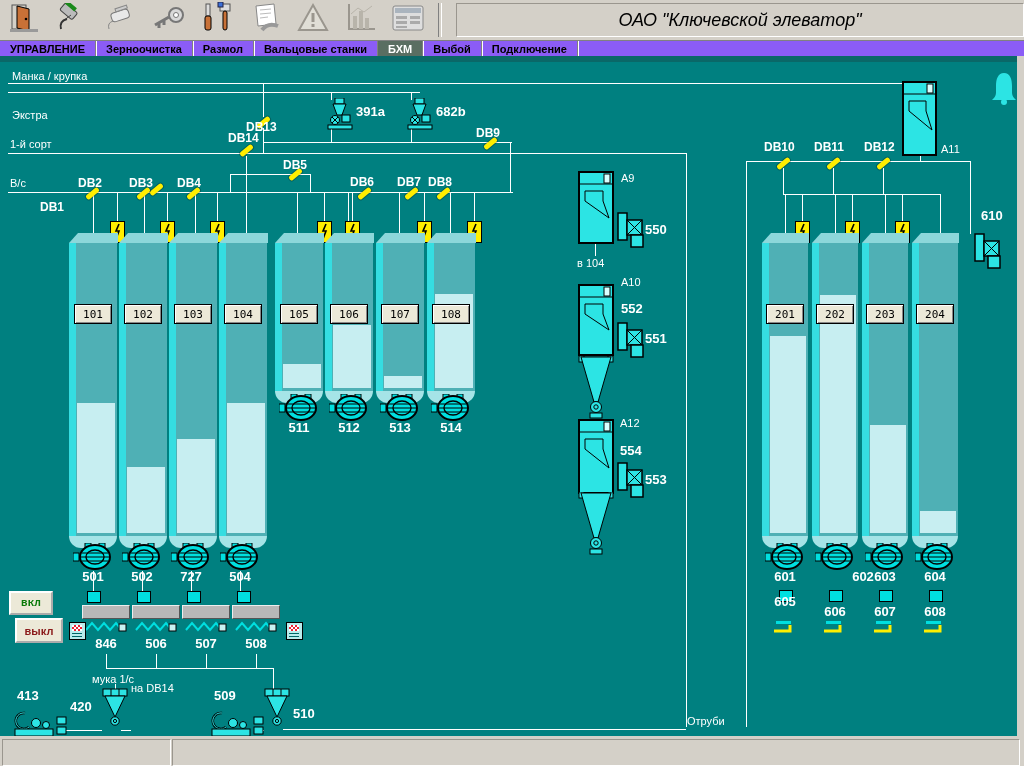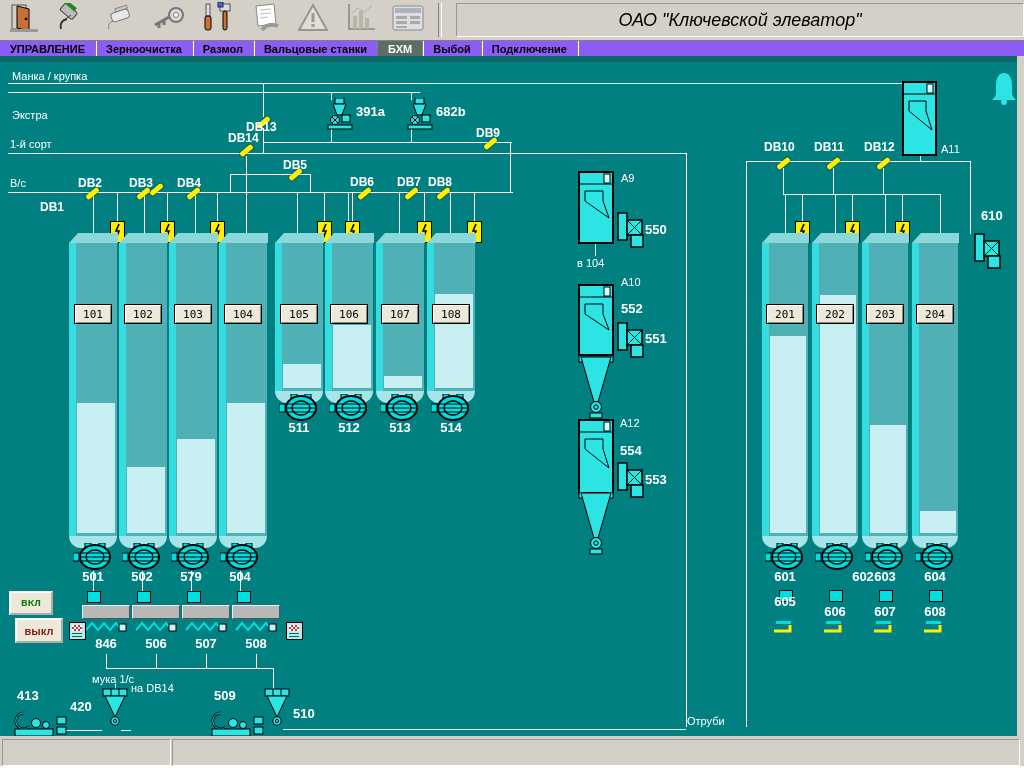--- a/index.html
+++ b/index.html
@@ -350,21 +350,21 @@
         </svg></div>
       <div class="lbl b ctr" style="left: 142px; top: 507px;">502</div>
       <div class="mach" style="left: 171px; top: 481px;"><svg width="40" height="28">
           <rect x="0" y="10" width="6" height="8" fill="#00dfe0" stroke="#000"></rect>
           <rect x="12" y="0" width="6" height="5" fill="#00dfe0" stroke="#000"></rect>
           <rect x="26" y="0" width="6" height="5" fill="#00dfe0" stroke="#000"></rect>
           <ellipse cx="22" cy="14" rx="15" ry="12" fill="#00dfe0" stroke="#000" stroke-width="2"></ellipse>
           <ellipse cx="22" cy="14" rx="9" ry="7" fill="none" stroke="#000" stroke-width="1.4"></ellipse>
           <path d="M9 10 H35 M7 14 H37 M9 18 H35" stroke="#000"></path>
         </svg></div>
-      <div class="lbl b ctr" style="left: 191px; top: 507px;">579</div>
+      <div class="lbl b ctr" style="left: 191px; top: 507px;">727</div>
       <div class="mach" style="left: 220px; top: 481px;"><svg width="40" height="28">
           <rect x="0" y="10" width="6" height="8" fill="#00dfe0" stroke="#000"></rect>
           <rect x="12" y="0" width="6" height="5" fill="#00dfe0" stroke="#000"></rect>
           <rect x="26" y="0" width="6" height="5" fill="#00dfe0" stroke="#000"></rect>
           <ellipse cx="22" cy="14" rx="15" ry="12" fill="#00dfe0" stroke="#000" stroke-width="2"></ellipse>
           <ellipse cx="22" cy="14" rx="9" ry="7" fill="none" stroke="#000" stroke-width="1.4"></ellipse>
           <path d="M9 10 H35 M7 14 H37 M9 18 H35" stroke="#000"></path>
         </svg></div>
       <div class="lbl b ctr" style="left: 240px; top: 507px;">504</div>
       <div class="mach" style="left: 279px; top: 332px;"><svg width="40" height="28">

